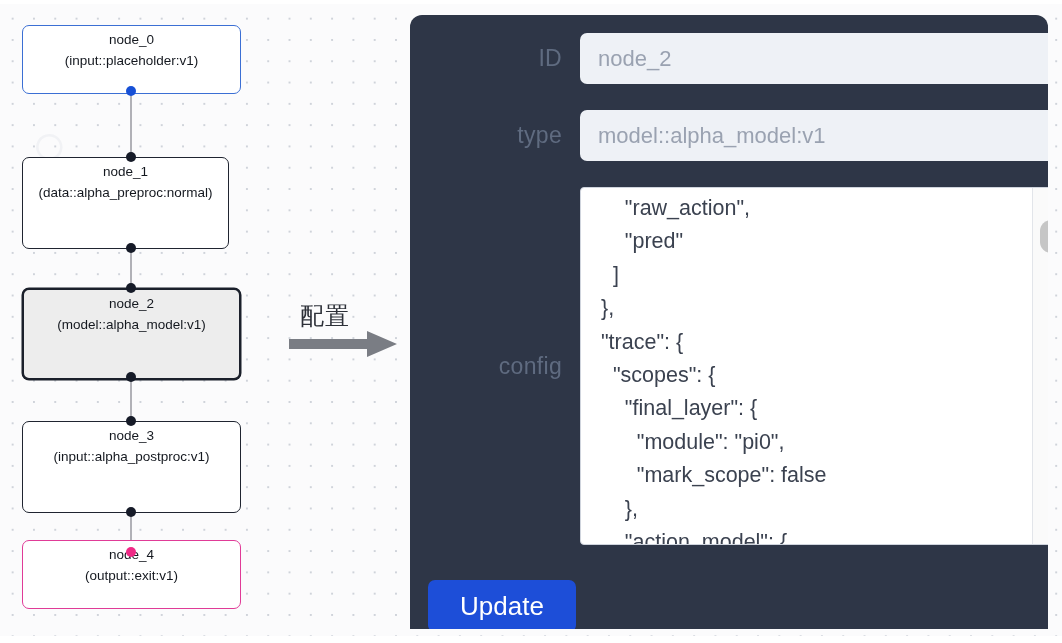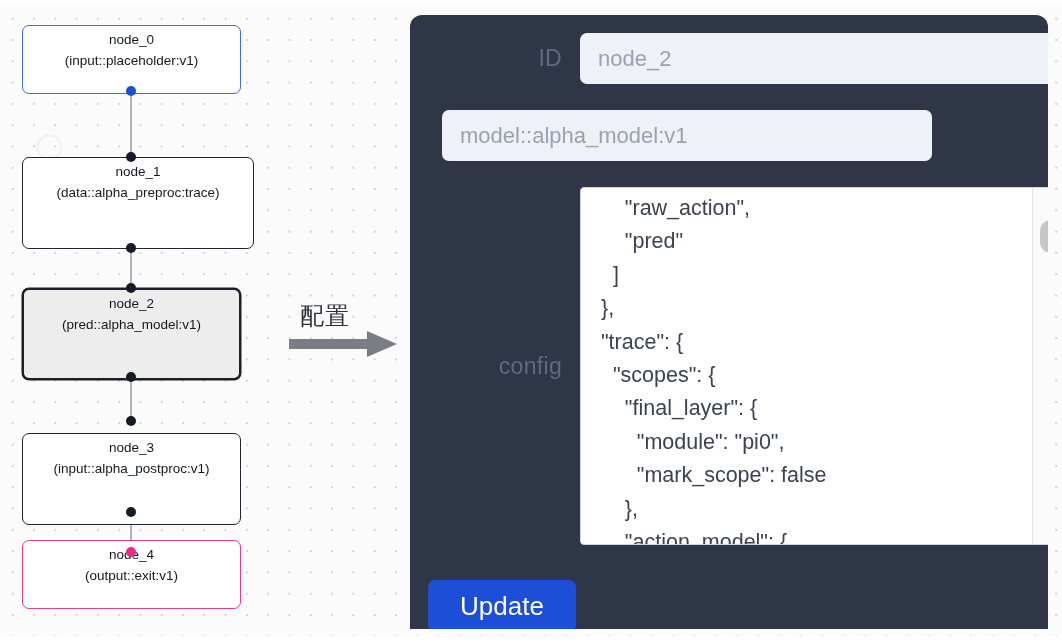--- a/index.html
+++ b/index.html
@@ -160,39 +160,39 @@
   <div class="edge" style="left:130px;top:512px;height:40px;"></div>
 
   <div class="node input-node" style="left:22px;top:25px;width:219px;height:69px;">
     <div class="lbl">
       <span>node_0</span><br>
       <span>(input::placeholder:v1)</span>
     </div>
   </div>
   <div class="handle blue" style="left:126px;top:86px;"></div>
 
-  <div class="node" style="left:22px;top:157px;width:232px;height:92px;">
+  <div class="node" style="left:22px;top:157px;width:207px;height:92px;">
     <div class="lbl">
       <span>node_1</span><br>
-      <span>(data::alpha_preproc:trace)</span>
+      <span>(data::alpha_preproc:normal)</span>
     </div>
   </div>
   <div class="handle" style="left:126px;top:152px;"></div>
   <div class="handle" style="left:126px;top:243px;"></div>
 
   <div class="node selected" style="left:22px;top:288px;width:219px;height:92px;">
     <div class="lbl">
       <span>node_2</span><br>
-      <span>(pred::alpha_model:v1)</span>
+      <span>(model::alpha_model:v1)</span>
     </div>
   </div>
   <div class="handle" style="left:126px;top:283px;"></div>
   <div class="handle" style="left:126px;top:372px;"></div>
 
-  <div class="node" style="left:22px;top:421px;width:219px;height:92px;margin-top:12px;">
+  <div class="node" style="left:22px;top:421px;width:219px;height:92px;">
     <div class="lbl">
       <span>node_3</span><br>
       <span>(input::alpha_postproc:v1)</span>
     </div>
   </div>
   <div class="handle" style="left:126px;top:416px;"></div>
   <div class="handle" style="left:126px;top:507px;"></div>
 
   <div class="node output-node" style="left:22px;top:540px;width:219px;height:69px;">
     <div class="lbl">
@@ -212,20 +212,21 @@
 </div>
 
 <div id="inspector">
 
   <div class="form-row" id="id-row">
     <div class="form-label" id="id-label">ID</div>
     <div class="field" id="id-input">node_2</div>
   </div>
 
   <div class="form-row" id="type-row">
+    <div class="form-label" id="type-label">type</div>
     <div class="field" id="type-input">model::alpha_model:v1</div>
   </div>
 
   <div class="form-row" id="config-row">
     <div class="form-label" id="config-label">config</div>
     <div id="config-wrap">
       <div id="config-area">      "raw_action",
       "pred"
     ]
   },

